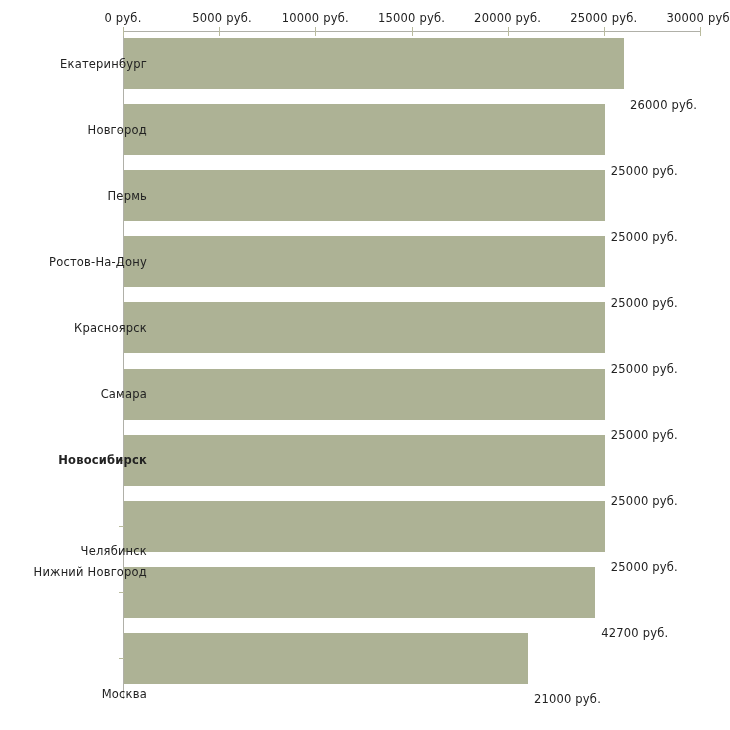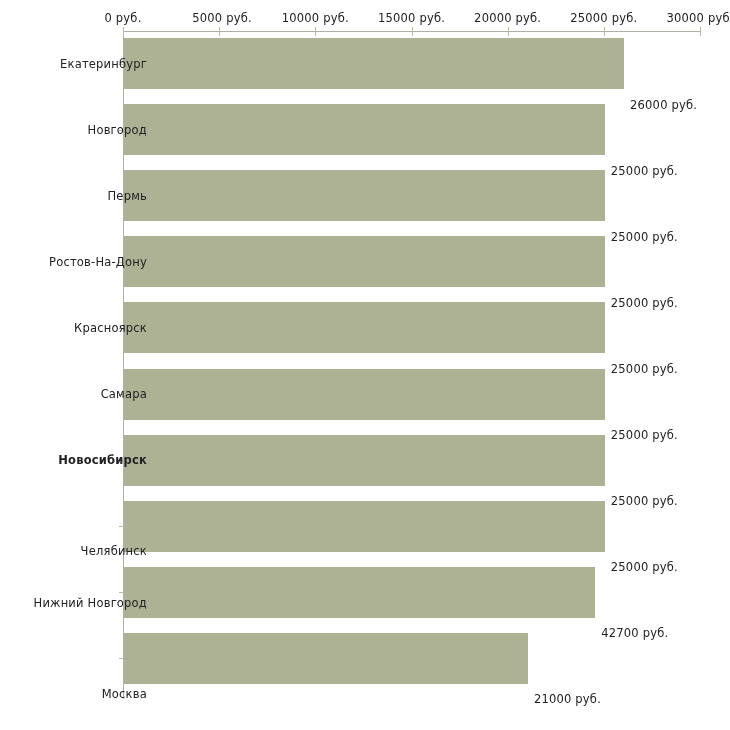--- a/index.html
+++ b/index.html
@@ -145,21 +145,21 @@
       <div class="bar" title="Новосибирск — 25000 руб." style="top: 434.6px; height: 51px; width: 480.833px; background: rgb(173, 178, 149);"></div>
       <div class="y-tick" style="top: 460px;"></div>
       <div class="bar-category-label" style="top: 460.1px; font-weight: bold;">Новосибирск</div>
       <div class="bar-value-label" style="left: 610.833px; top: 460.1px;">25000 руб.</div>
       <div class="bar" title="Челябинск — 25000 руб." style="top: 500.7px; height: 51px; width: 480.833px; background: rgb(173, 178, 149);"></div>
       <div class="y-tick" style="top: 526px;"></div>
       <div class="bar-category-label" style="top: 526.2px; margin-top: 25px;">Челябинск</div>
       <div class="bar-value-label" style="left: 610.833px; top: 526.2px;">25000 руб.</div>
       <div class="bar" title="Нижний Новгород — 24500 руб." style="top: 566.8px; height: 51px; width: 471.217px; background: rgb(173, 178, 149);"></div>
       <div class="y-tick" style="top: 592px;"></div>
-      <div class="bar-category-label" style="top: 603px;">Нижний Новгород</div>
+      <div class="bar-category-label" style="top: 572px;">Нижний Новгород</div>
       <div class="bar-value-label" style="left: 601.217px; top: 592.3px;">42700 руб.</div>
       <div class="bar" title="Москва — 21000 руб." style="top: 632.9px; height: 51px; width: 403.9px; background: rgb(173, 178, 149);"></div>
       <div class="y-tick" style="top: 658px;"></div>
       <div class="bar-category-label" style="top: 694px;">Москва</div>
       <div class="bar-value-label" style="left: 533.9px; top: 658.4px; text-align: right;">21000 руб.</div>
     </div>
 
 </div>
 
 </body></html>

